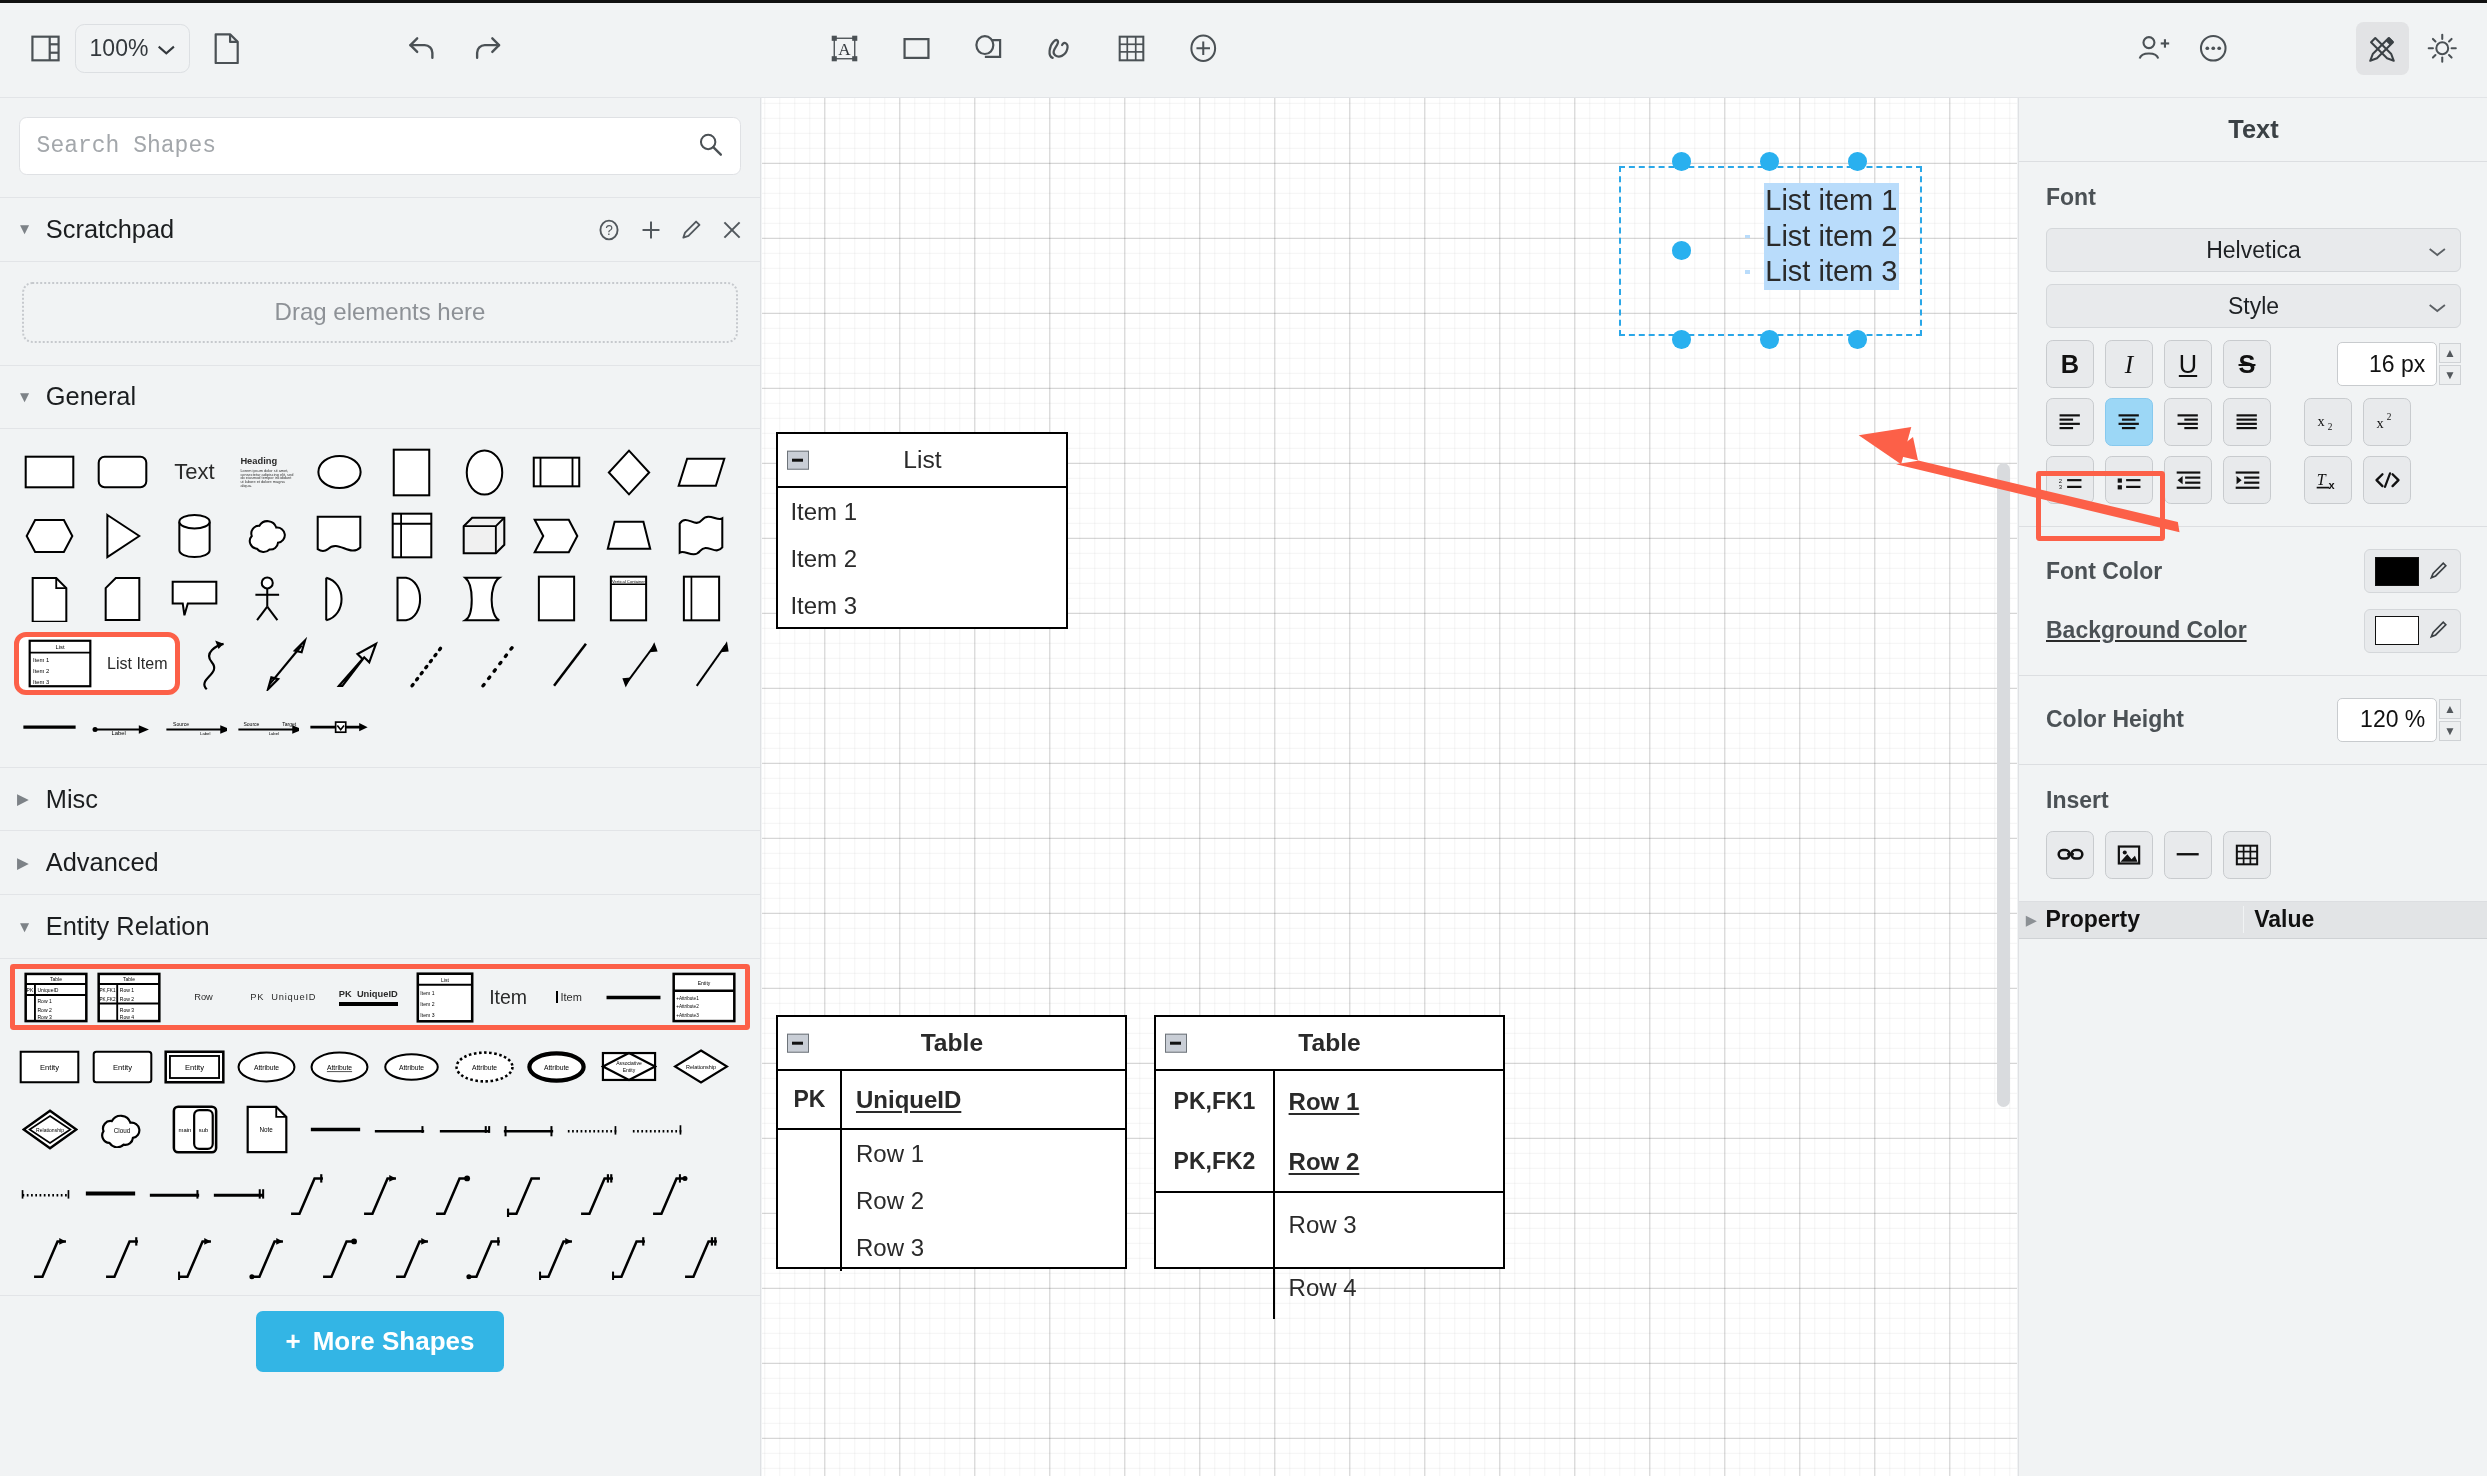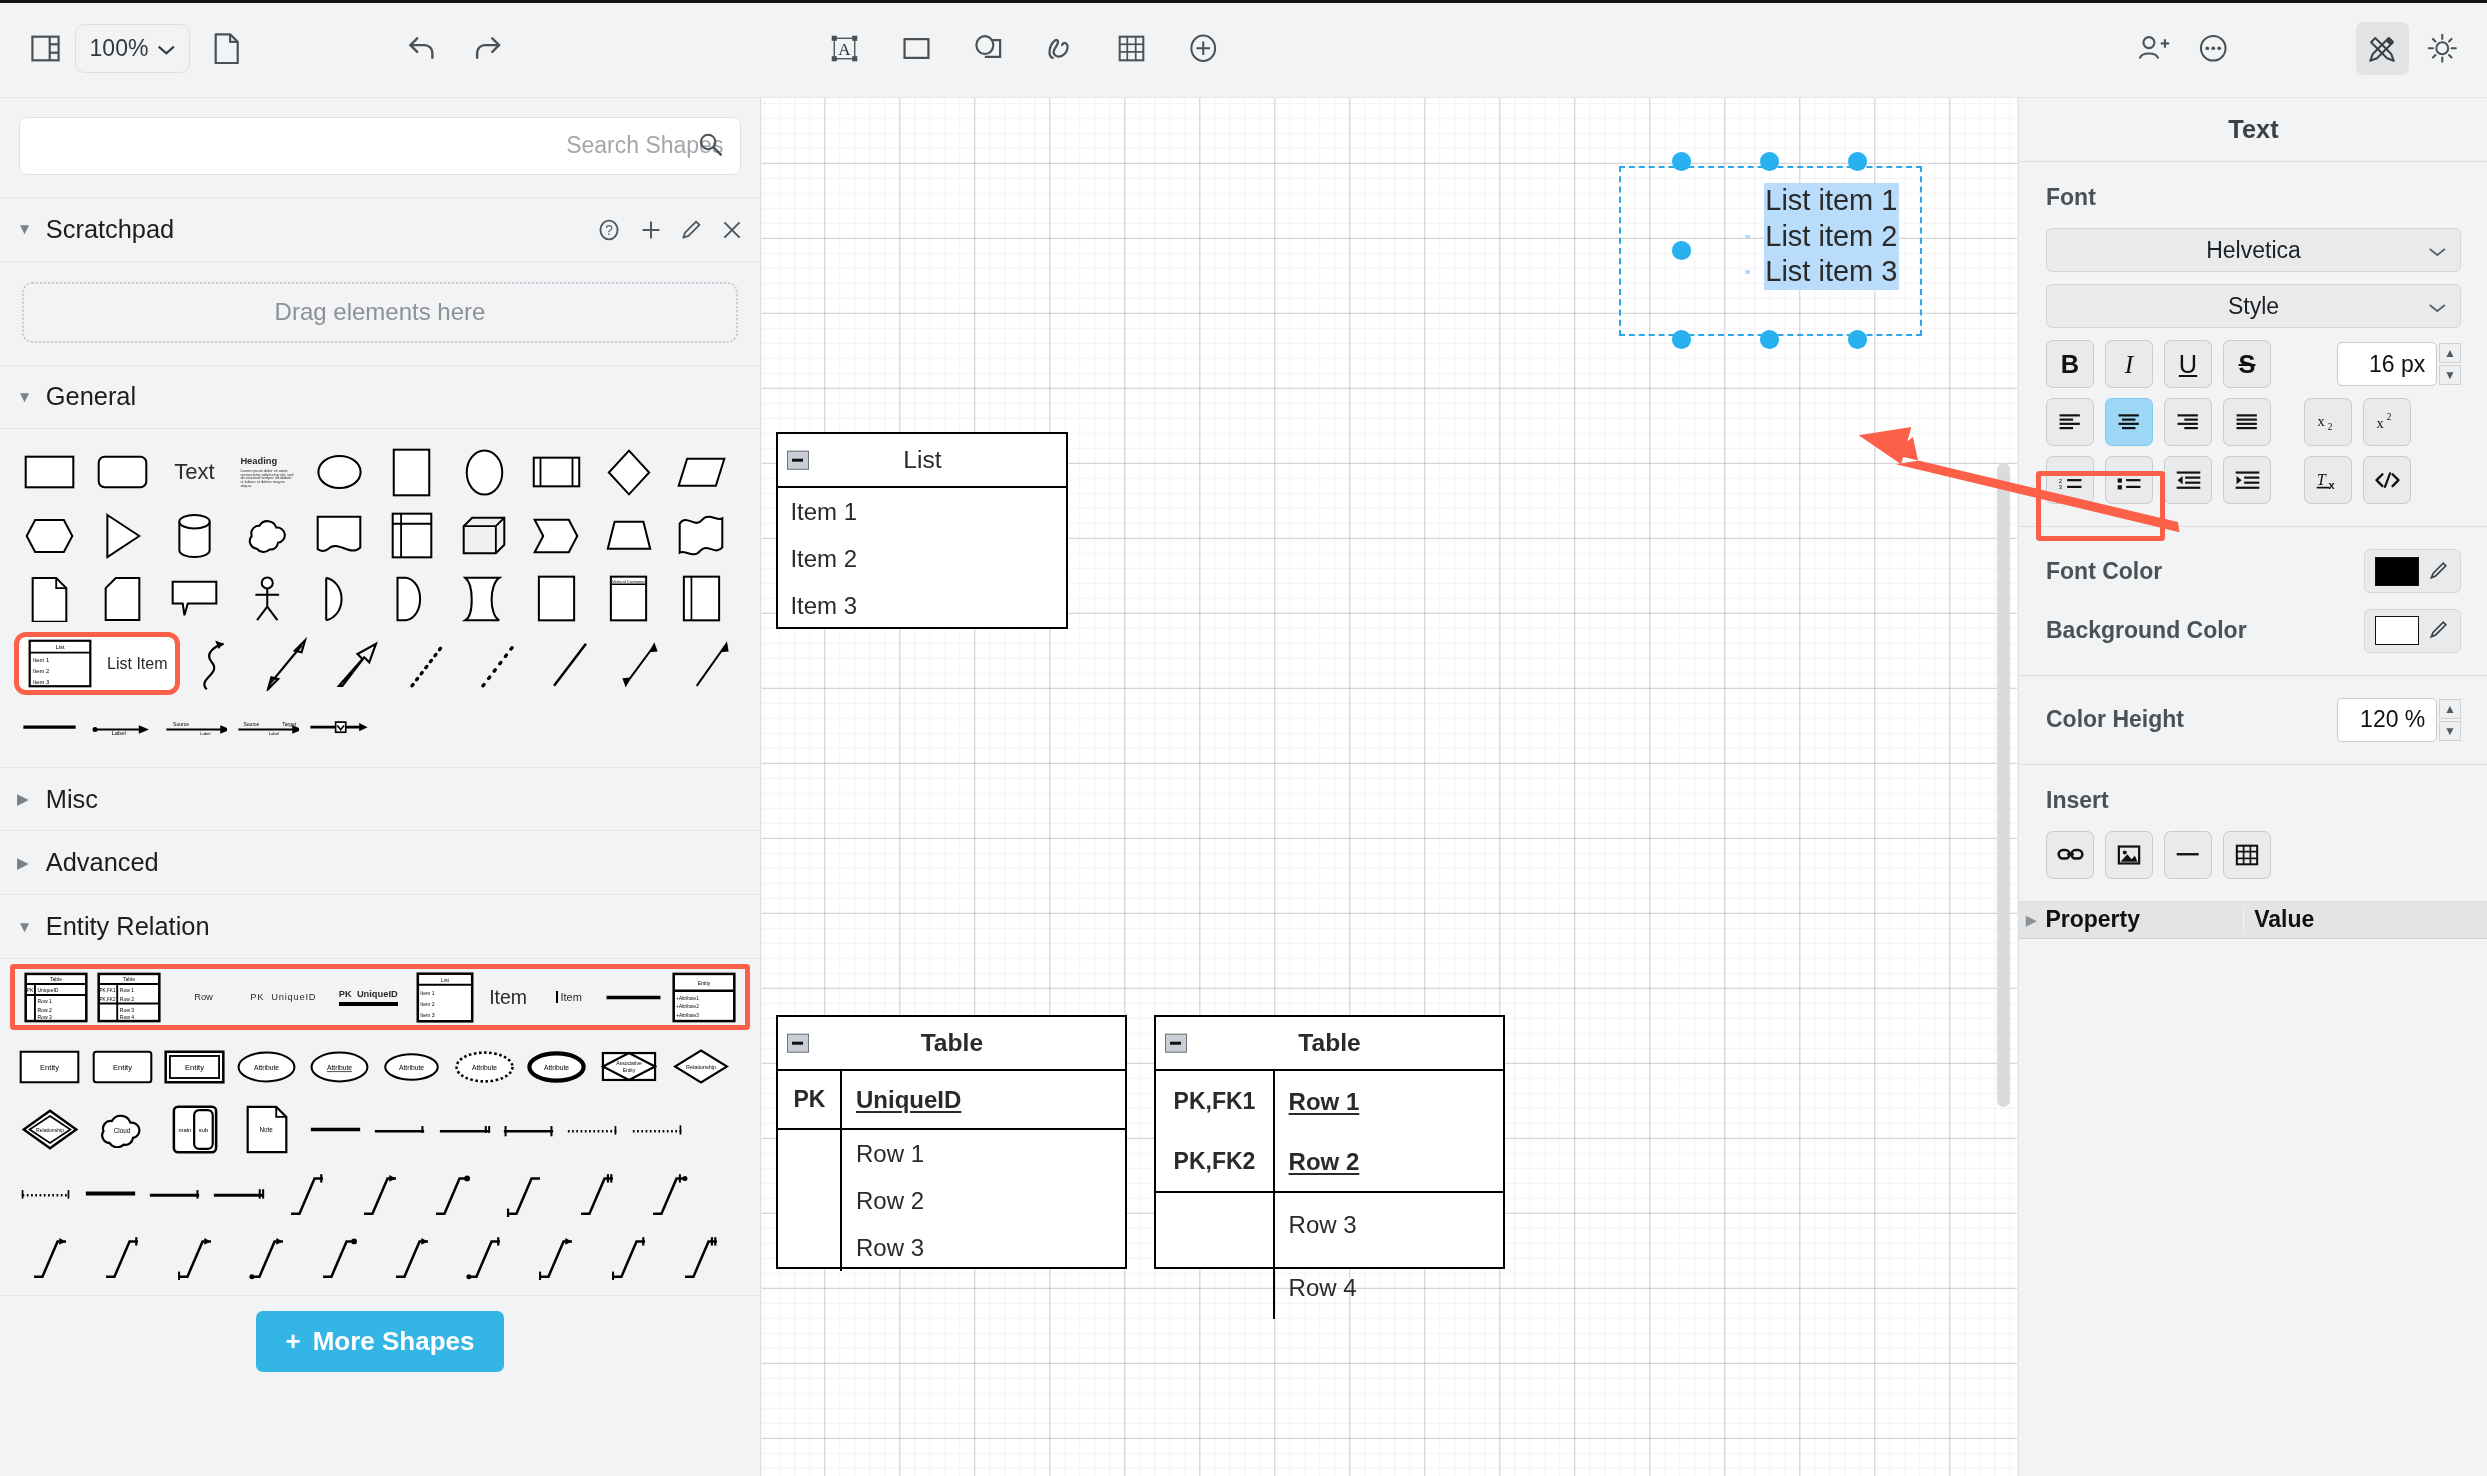--- a/index.html
+++ b/index.html
@@ -37,21 +37,21 @@
     position:absolute;left:0;top:98px;width:761px;height:1378px;
     background:#f1f3f4;border-right:0.8px solid #dfe1e4;
     overflow:hidden;
   }
   .search-wrap{padding:18.6px 18.6px 22px 18.6px;}
   .search-box{
     position:relative;height:58px;background:#fff;border:1.3px solid #dfe1e4;border-radius:7.6px;
     display:flex;align-items:center;padding:0 17px;
   }
   .search-box input{
-    border:0;outline:0;font-size:23px;font-family:Liberation Sans, sans-serif;width:100%;background:transparent;color:#0c4a6e;text-align:right;
+    border:0;outline:0;font-size:23px;font-family:Liberation Mono, monospace;width:100%;background:transparent;color:#0c4a6e;
   }
   .search-box input::placeholder{color:#a3a7ab;}
   .search-ico{position:absolute;right:17px;top:50%;transform:translateY(-50%);color:#4b5155;}
 
   .sec-head{
     height:64px;display:flex;align-items:center;padding:0 17px;
     border-top:0.8px solid #e2e4e7;border-bottom:0.8px solid #e2e4e7;
     font-size:25.4px;font-weight:400;color:#1b1d1f;cursor:pointer;position:relative;
   }
   .sec-head.nb{border-bottom:none;}
@@ -1292,21 +1292,21 @@
     <div class="rp-sec">
       <div class="colorrow">
         <span class="lbl">Font Color</span>
         <span class="colorwidget">
           <span class="swatch" style="background:#000000;"></span>
           <span><svg width="22" height="22" viewBox="0 0 26 26">
                 <path d="M4 22 L6 17 L18 5 L21 8 L9 20 Z" fill="none" stroke="#3c4145" stroke-width="2"></path>
               </svg></span>
         </span>
       </div>
-      <div class="colorrow" style="margin-bottom:0;">
+      <div class="colorrow" style="margin-bottom:0;text-decoration:underline;">
         <span class="lbl">Background Color</span>
         <span class="colorwidget">
           <span class="swatch" style="background:#ffffff;"></span>
           <span><svg width="22" height="22" viewBox="0 0 26 26">
                 <path d="M4 22 L6 17 L18 5 L21 8 L9 20 Z" fill="none" stroke="#3c4145" stroke-width="2"></path>
               </svg></span>
         </span>
       </div>
     </div>
 

